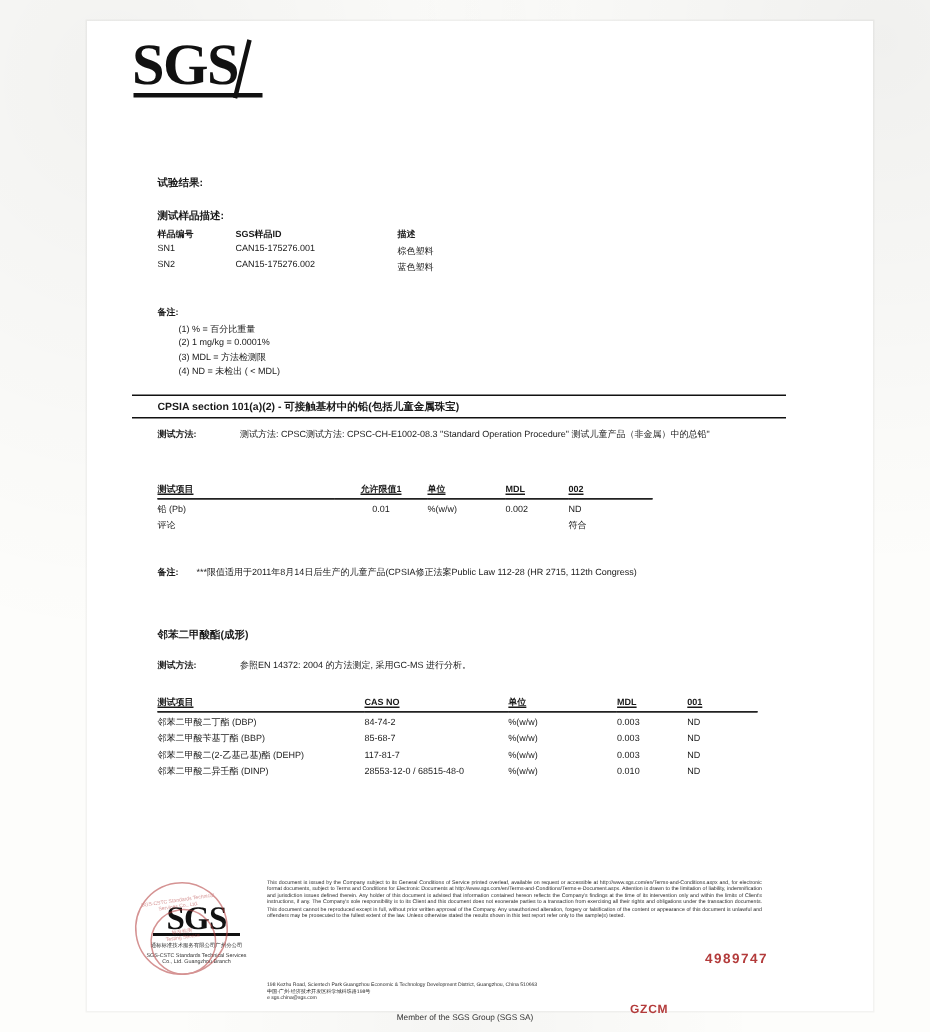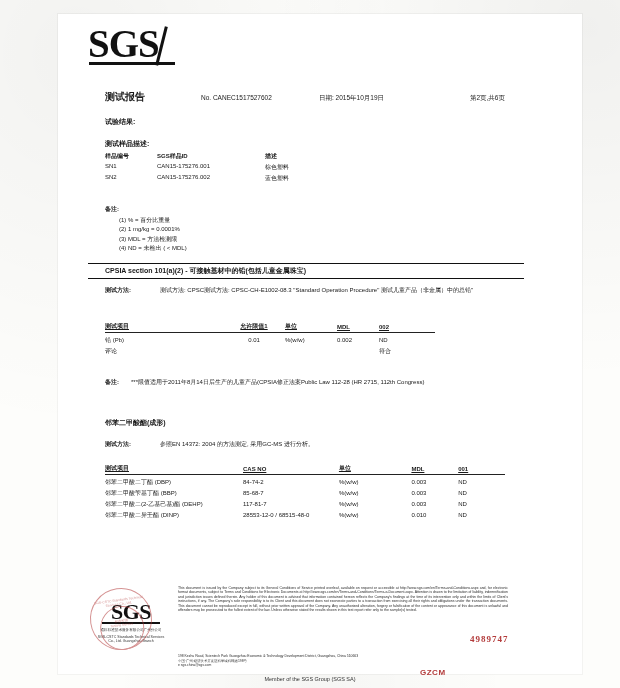--- a/index.html
+++ b/index.html
@@ -323,21 +323,21 @@
     letter-spacing: 0.5px;
   }
   .serial {
     position: absolute;
     left: 470px;
     top: 634px;
     font-size: 9px;
     font-weight: bold;
     color: #b33b3b;
     letter-spacing: 1px;
-    font-family: Liberation Serif, serif;
+    font-family: Liberation Sans, sans-serif;
   }
   .footer-member {
     position: absolute;
     left: 0;
     top: 676px;
     width: 620px;
     text-align: center;
     font-size: 5.5px;
     color: #333;
   }
@@ -357,26 +357,20 @@
   <div class="scan-tint"></div>
   <div class="corner-mark"></div>
   <div class="sheet"></div>
 
   <div class="logo-top">
     <div class="txt">SGS</div>
     <div class="bar"></div>
     <div class="slash"></div>
   </div>
 
-  <div class="hdr">
-    <div class="title">测试报告</div>
-    <div class="docno">No. CANEC1517527602</div>
-    <div class="date">日期: 2015年10月19日</div>
-    <div class="pages">第2页,共6页</div>
-  </div>
 
   <div class="lbl result-lbl">试验结果:</div>
   <div class="lbl sampledesc-lbl">测试样品描述:</div>
 
   <table class="stbl">
     <thead>
       <tr>
         <th class="c1">样品编号</th>
         <th class="c2">SGS样品ID</th>
         <th>描述</th>

